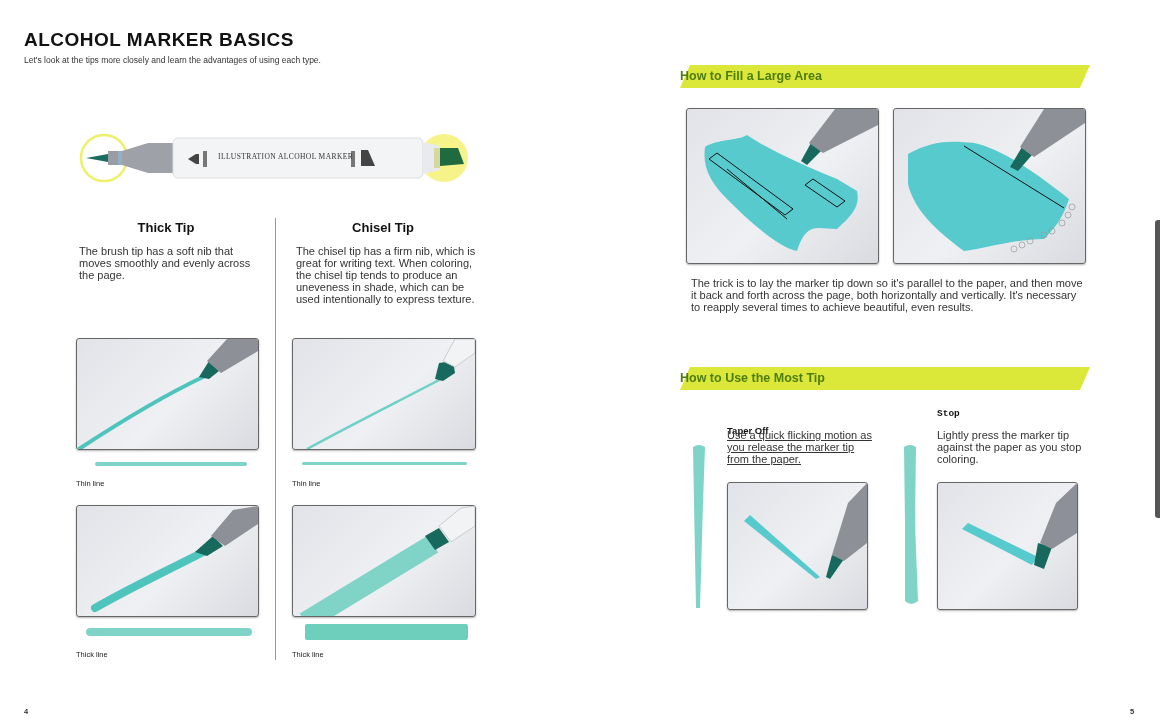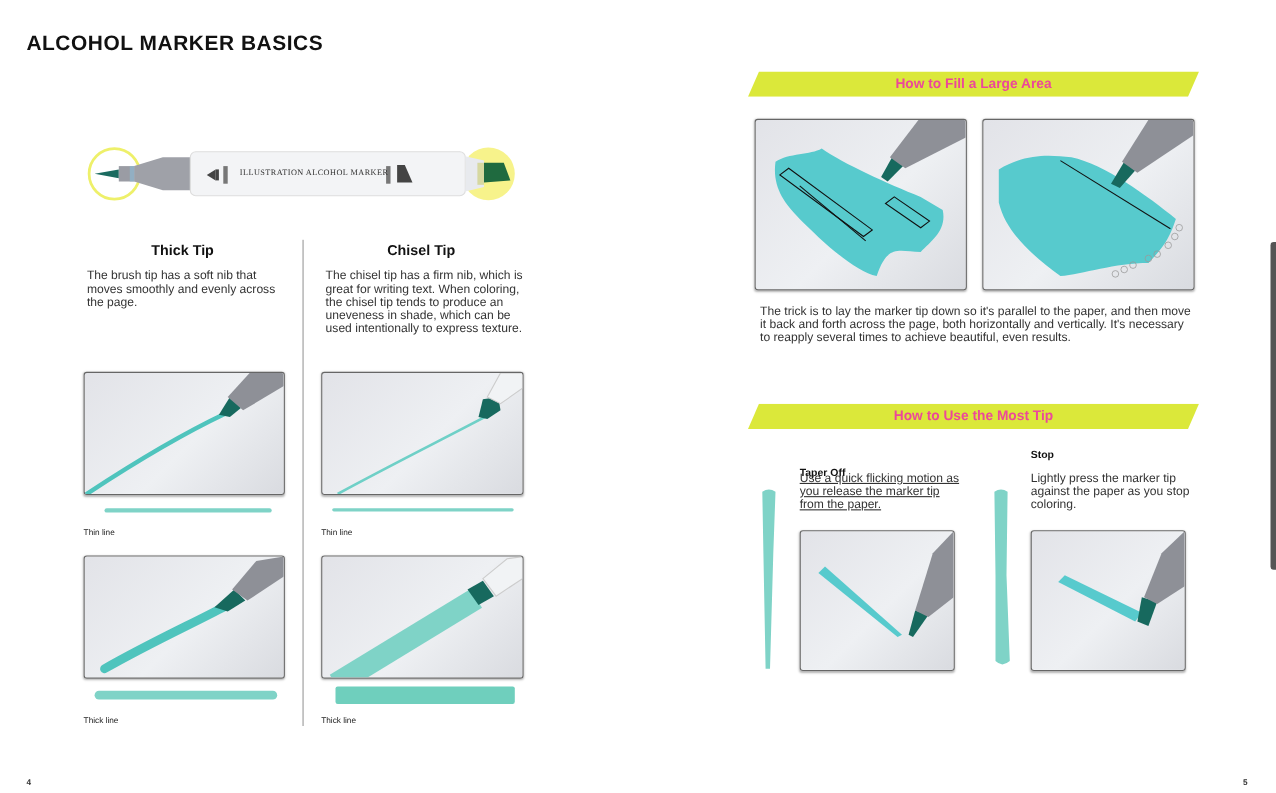--- a/index.html
+++ b/index.html
@@ -9,31 +9,32 @@
   .title { left:24px; top:14px; font-size:19px; font-weight:bold; letter-spacing:0.5px; color:#111;margin-top:15px; }
   .intro { left:24px; top:54px; font-size:8.5px; line-height:12px; color:#333; width:380px; }
   .intro div { white-space:nowrap; }
   .col-h { font-size:13px; font-weight:bold; color:#111; text-align:center; width:200px; }
   .col-p { font-size:11px; line-height:12px; color:#333; }
   .divider { left:275px; top:218px; width:1px; height:442px; background:#999; }
   .photo { border:1px solid #666; border-radius:3px; background:linear-gradient(135deg,#e2e3e8 0%,#eef0f3 55%,#d9dbe0 100%); overflow:hidden; box-shadow:0 1px 2px rgba(0,0,0,0.3); }
   .photo svg { display:block; }
   .cap { font-size:7.5px; color:#222; width:182px; }
   .banner { width:410px; height:23px; }
-  .banner-label { position:absolute; left:0; top:0; width:100%; line-height:23px; text-align:center;
-                  font-size:12.5px; font-weight:bold; color:#ec4899; }
+  .banner-label { position:absolute; left:0; top:0; width:100%; line-height:23px; text-align:left;
+                  font-size:12.5px; font-weight:bold; color:#4d7c0f; }
   .sub-h { font-size:9.5px; font-weight:bold; color:#111; }
   .pnum { font-size:7.5px; color:#333; font-weight:bold; }
   .scrollbar { left:1155px; top:220px; width:5px; height:298px; background:#555; border-radius:3px 0 0 3px; }
 </style>
 </head>
 <body>
 
 <div class="abs title">ALCOHOL MARKER BASICS</div>
 <div class="abs intro">
+  <div>Let's look at the tips more closely and learn the advantages of using each type.</div>
 </div>
 
 <div class="abs" style="left:78px;top:130px;width:395px;height:56px;">
   <svg width="395" height="56" viewBox="0 0 395 56">
     <circle cx="26" cy="28" r="23" fill="none" stroke="#eef06a" stroke-width="2.5"></circle>
     <circle cx="366" cy="28" r="24" fill="#f6f27e" opacity="0.9"></circle>
     <polygon points="8,28 30,24 30,32" fill="#1b6b60"></polygon>
     <rect x="30" y="21" width="14" height="14" fill="#9a9ca4"></rect>
     <rect x="40" y="21" width="5" height="14" fill="#8fb8d0" opacity="0.7"></rect>
     <polygon points="44,21 70,13 98,13 98,43 70,43 44,35" fill="#9fa1a8"></polygon>
@@ -152,21 +153,21 @@
     </svg>
 </div>
 <div class="abs photo" style="left:727px;top:482px;width:139px;height:126px;">
   <svg width="139" height="126">
     <path d="M16,38 L22,32 L92,94 L88,96 Z" fill="#57cacd"></path>
     <polygon points="98,94 104,72 116,76 102,96" fill="#17695e"></polygon>
     <polygon points="104,72 120,20 139,0 139,60 116,78" fill="#8e9097"></polygon>
   </svg>
 </div>
 
-<div class="abs sub-h" style="left:937px;top:408px;">Stop</div>
+<div class="abs sub-h" style="left:937px;top:408px;font-family:Liberation Mono, monospace;">Stop</div>
 <div class="abs col-p" style="left:937px;top:429px;width:145px;">Lightly press the marker tip against the paper as you stop coloring.</div>
 <div class="abs" style="left:901px;top:443px;">
   <svg width="18" height="164">
       <path d="M3,4 Q9,0 15,4 L14,80 L17,158 Q10,164 4,158 L4,80 Z" fill="#7fd3c7"></path>
     </svg>
 </div>
 <div class="abs photo" style="left:937px;top:482px;width:139px;height:126px;">
   <svg width="139" height="126">
     <path d="M24,46 L30,40 L100,74 L94,82 Z" fill="#57cacd"></path>
     <polygon points="96,82 100,60 114,64 106,86" fill="#17695e"></polygon>

